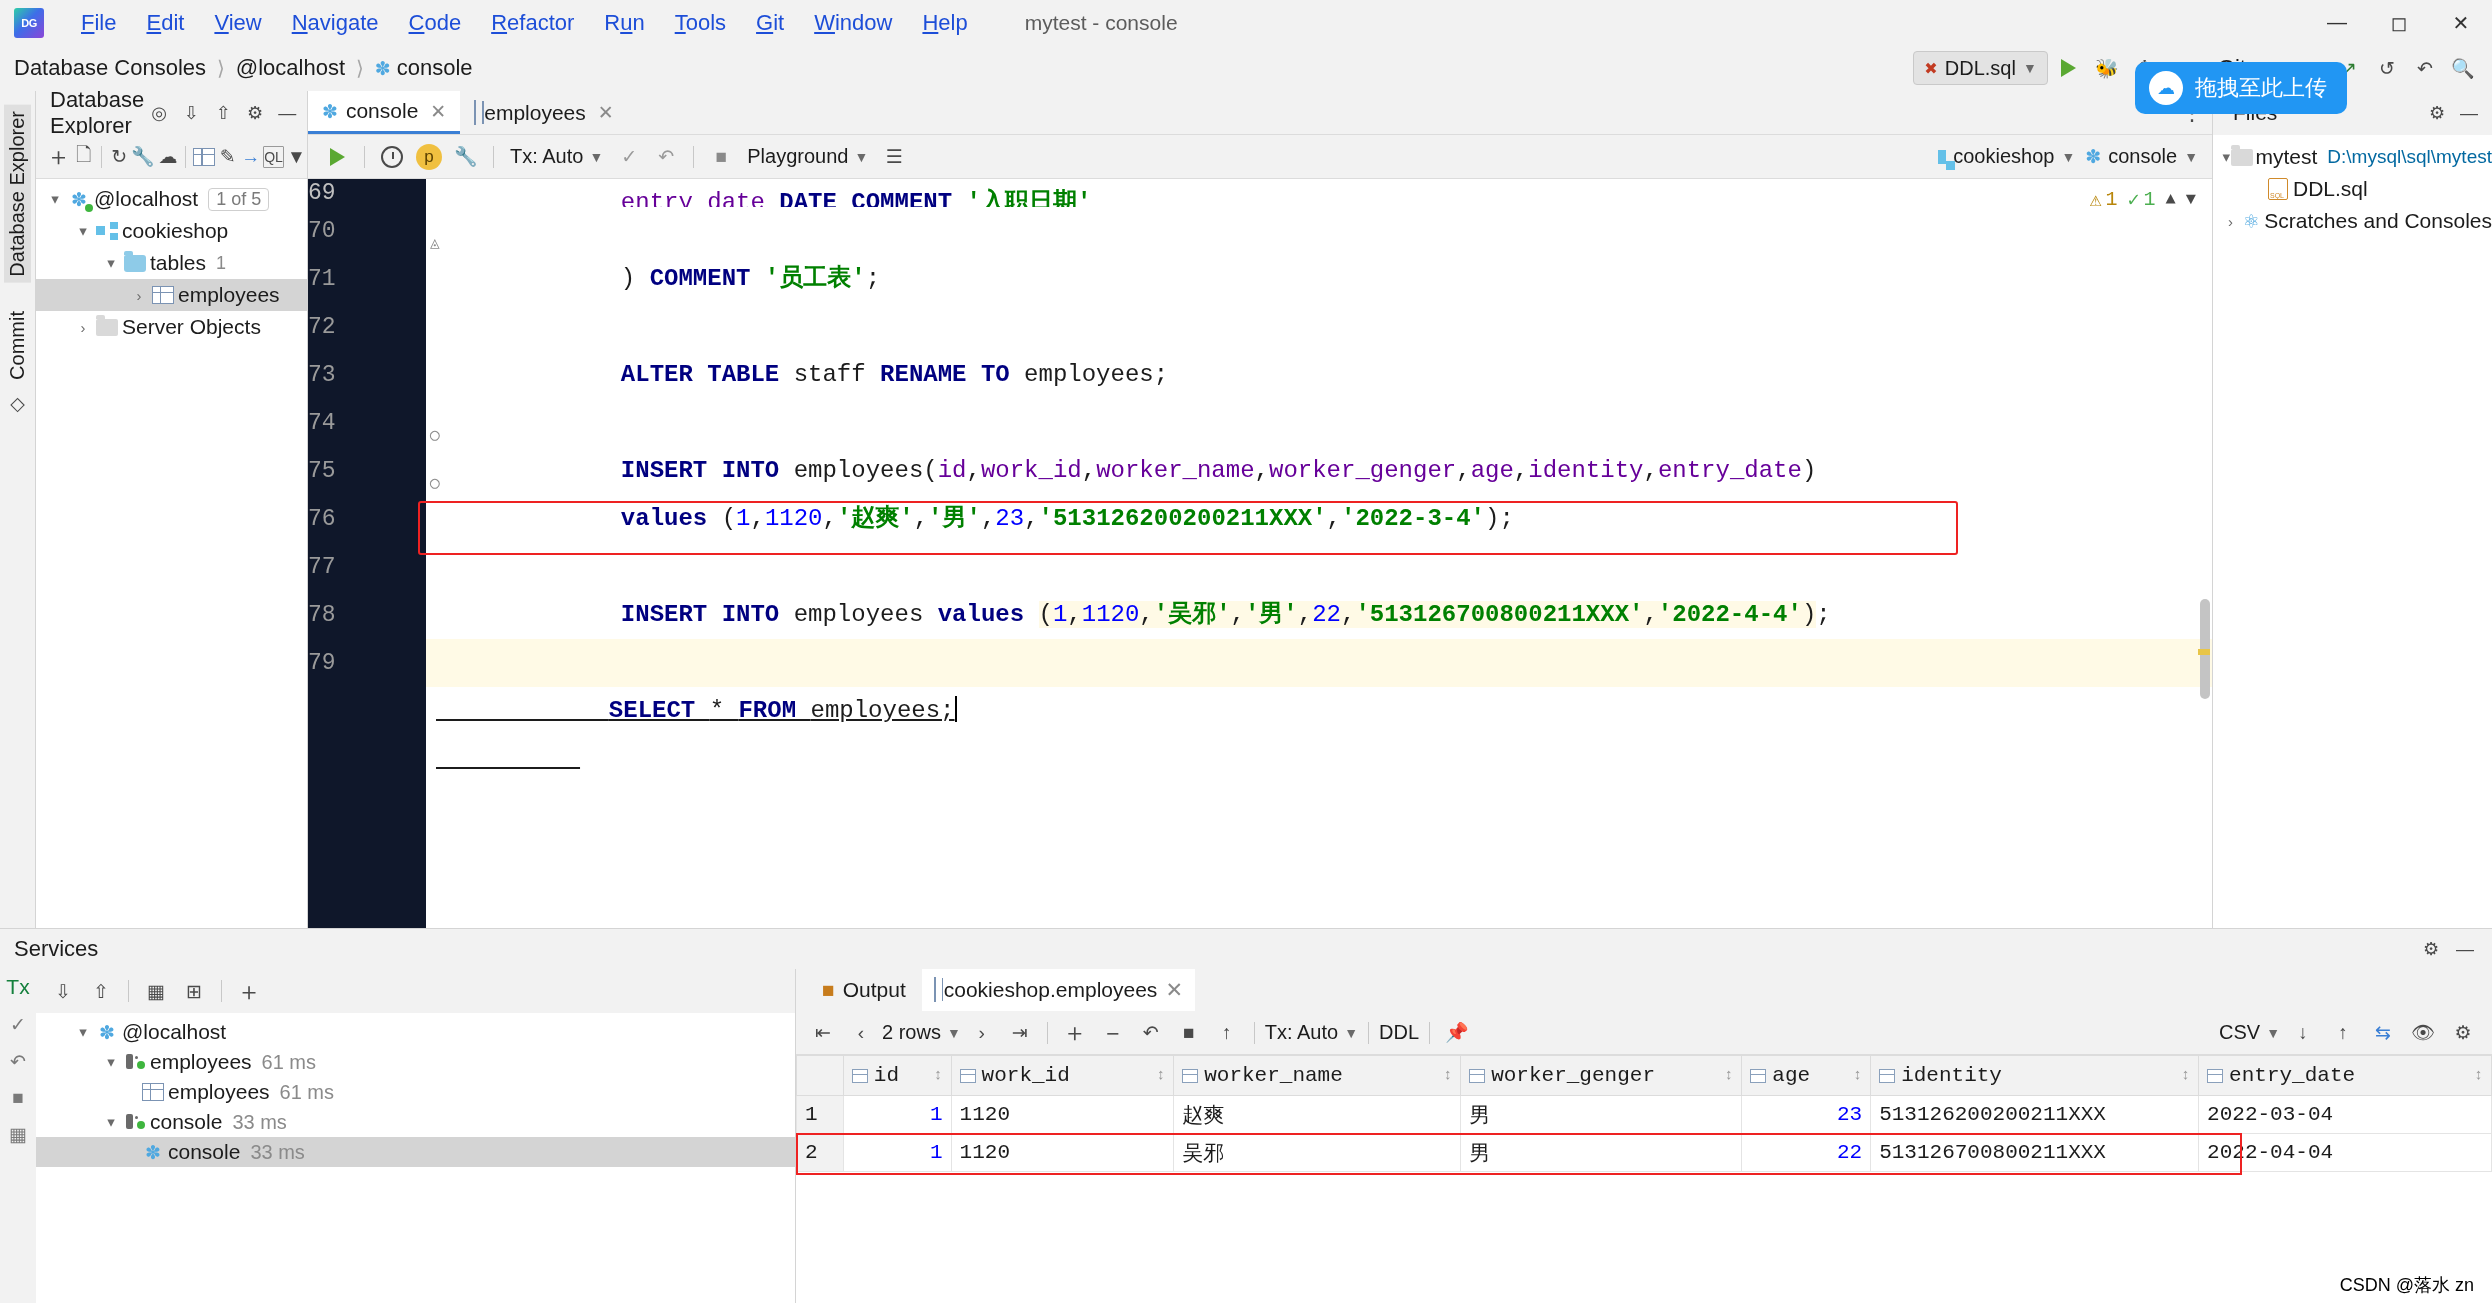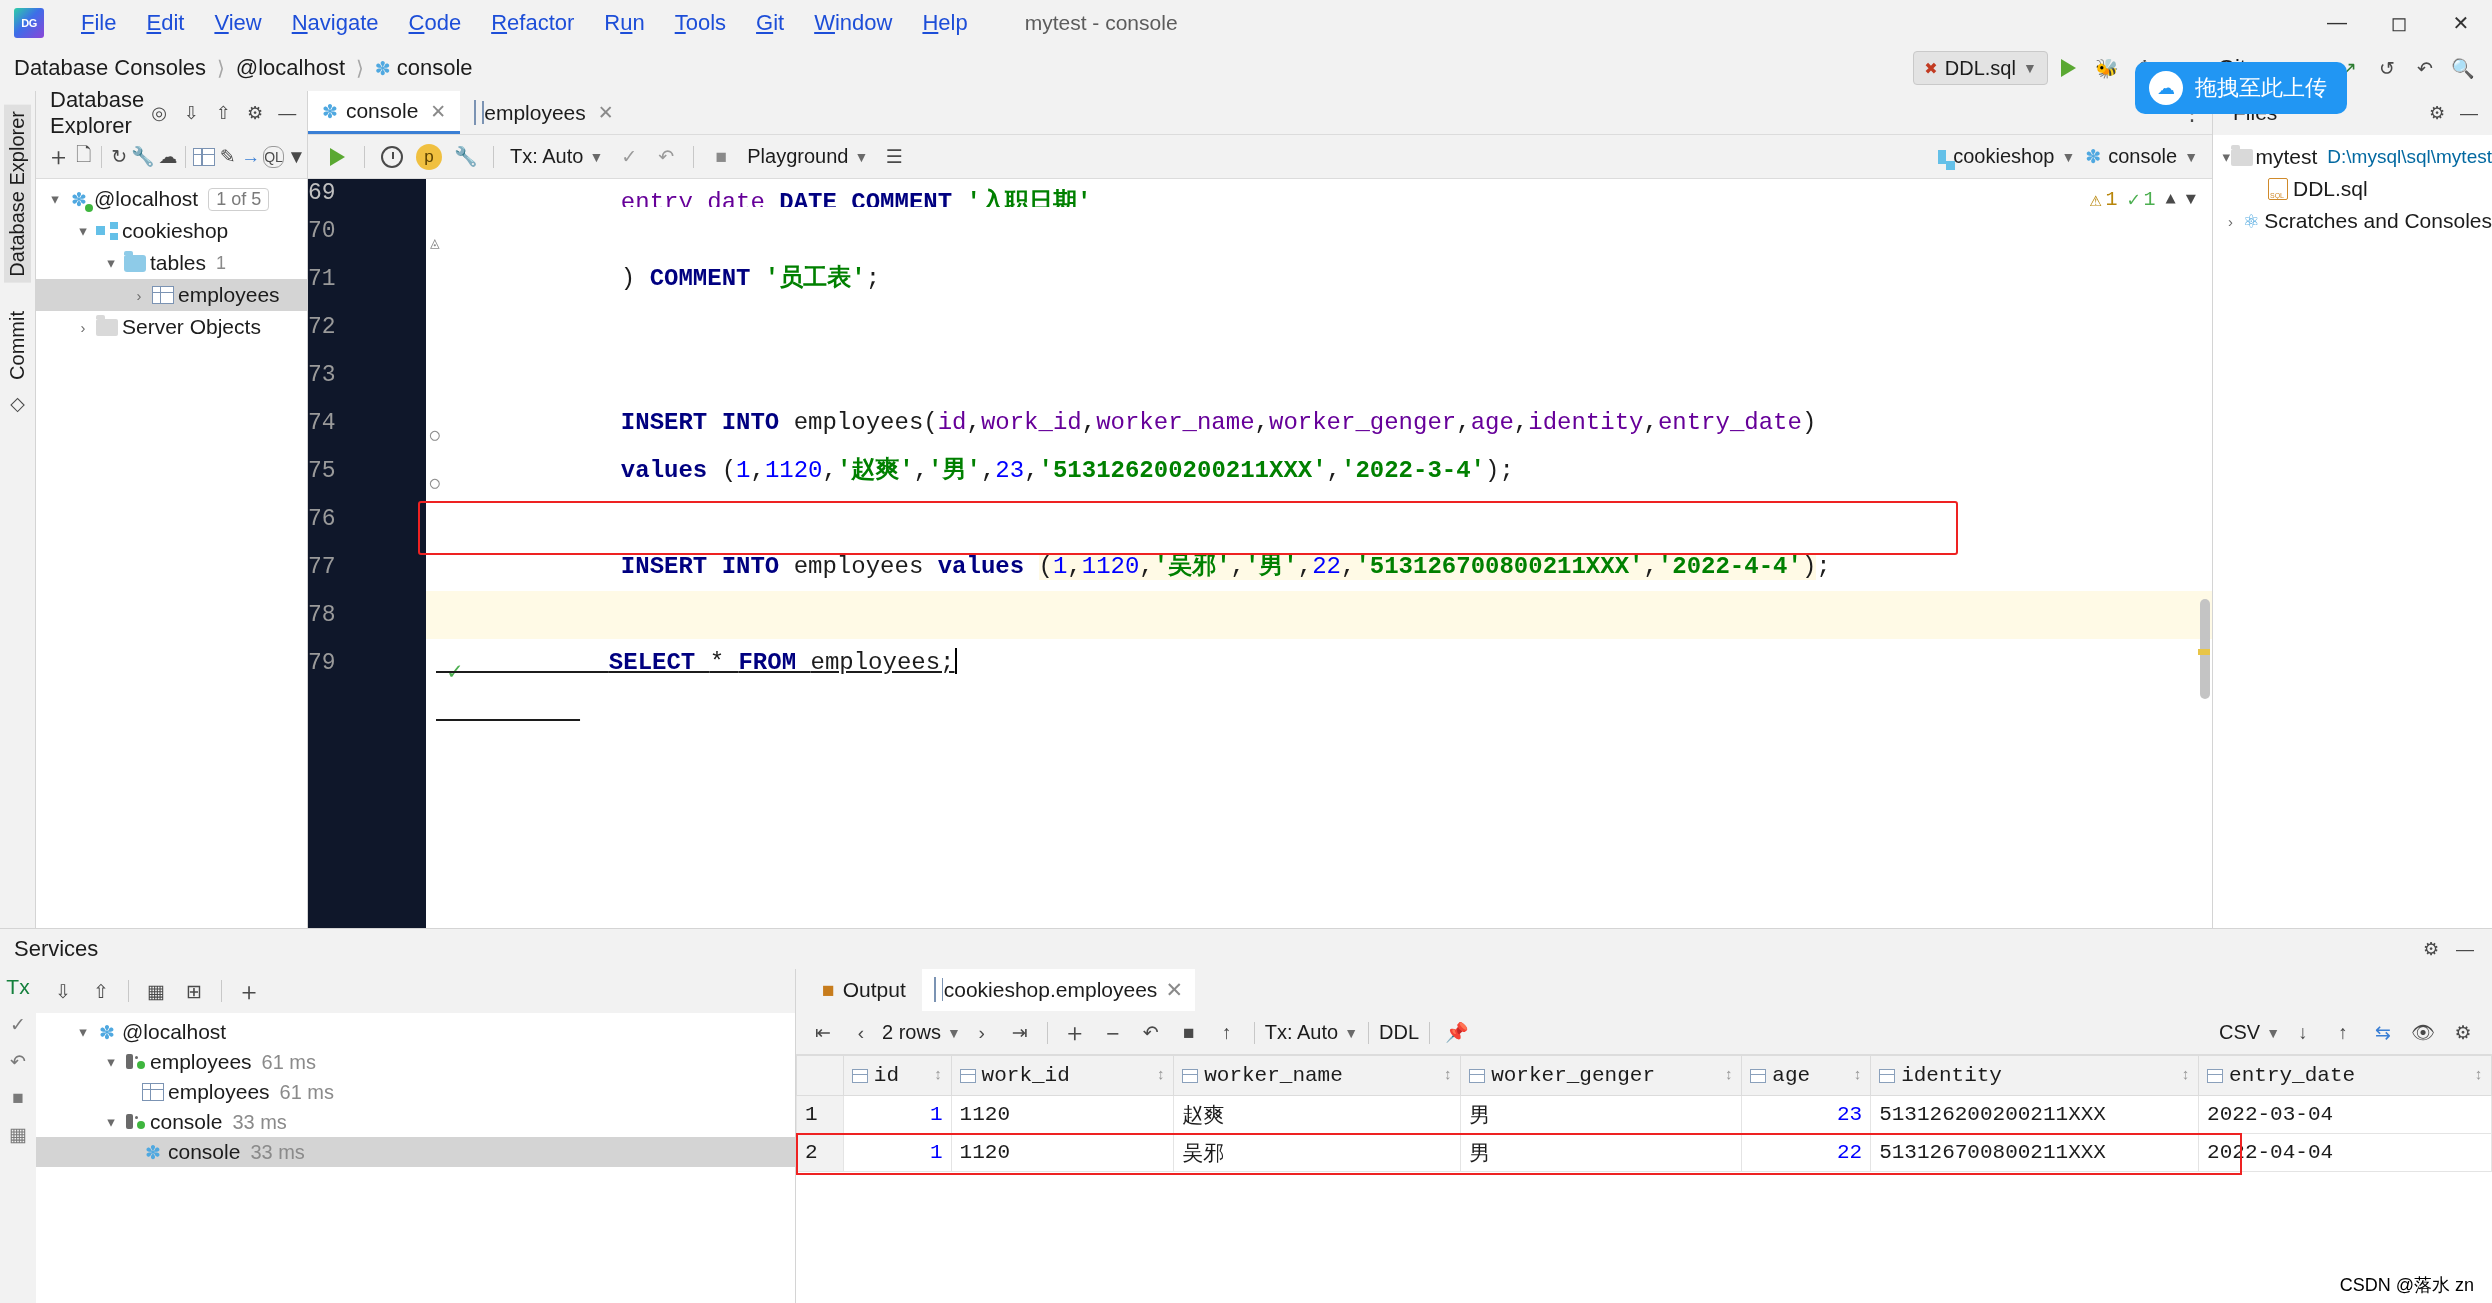--- a/index.html
+++ b/index.html
@@ -273,21 +273,21 @@
         <div class="divider"></div>
         <div class="b">↻</div>
         <div class="b">🔧</div>
         <div class="b">☁</div>
         <div class="divider"></div>
         <div class="b">
             <span class="tbl-ico"></span>
           </div>
         <div class="b">✎</div>
         <div class="b" style="color:#3a7fd5;">→</div>
-        <div class="b" style="font-size:14px;border:1px solid #9a9a9a;border-radius:9px;width:26px;height:22px;">QL</div>
+        <div class="b" style="font-size:14px;border:1px solid #9a9a9a;border-radius:1px;width:26px;height:22px;">QL</div>
         <div class="b">▼</div>
       </div>
       <div class="tree">
         <div class="trow" style="padding-left:8px;">
           <span class="tarrow">▾</span>
           <span class="tico dolphin" style="position:relative;">✽<i class="greendot"></i></span>
           <span class="tlabel">@localhost</span>
           <span class="tbadge">1 of 5</span>
         </div>
         <div class="trow" style="padding-left:36px;">
@@ -399,20 +399,23 @@
 
         <div class="code">
 
           <div class="cline" style="height:28px;line-height:16px;overflow:hidden;">
             <span class="col">entry_date </span><span class="kw">DATE </span><span class="kw">COMMENT </span><span class="str">'入职日期'</span>
           </div>
           <div class="cline">
             <span class="punc">) </span><span class="kw">COMMENT </span><span class="str">'员工表'</span><span class="punc">;</span>
           </div>
           <div class="cline"></div>
+          <div class="cline">
+            <span class="kw">ALTER TABLE </span><span class="plain">staff </span><span class="kw">RENAME TO </span><span class="plain">employees;</span>
+          </div>
           <div class="cline"></div>
           <div class="cline">
             <span class="kw">INSERT INTO </span><span class="plain">employees</span><span class="punc">(</span><span class="col">id</span><span class="punc">,</span><span class="col">work_id</span><span class="punc">,</span><span class="col">worker_name</span><span class="punc">,</span><span class="col">worker_genger</span><span class="punc">,</span><span class="col">age</span><span class="punc">,</span><span class="col">identity</span><span class="punc">,</span><span class="col">entry_date</span><span class="punc">)</span>
           </div>
           <div class="cline">
             <span class="kw">values </span><span class="punc">(</span><span class="num">1</span><span class="punc">,</span><span class="num">1120</span><span class="punc">,</span><span class="str">'赵爽'</span><span class="punc">,</span><span class="str">'男'</span><span class="punc">,</span><span class="num">23</span><span class="punc">,</span><span class="str">'513126200200211XXX'</span><span class="punc">,</span><span class="str">'2022-3-4'</span><span class="punc">);</span>
           </div>
           <div class="cline"></div>
           <div class="cline" style="position:relative;">
             <span class="kw">INSERT INTO </span><span class="plain">employees </span><span class="kw">values </span><span class="hl-line"><span class="punc">(</span><span class="num">1</span><span class="punc">,</span><span class="num">1120</span><span class="punc">,</span><span class="str">'吴邪'</span><span class="punc">,</span><span class="str">'男'</span><span class="punc">,</span><span class="num">22</span><span class="punc">,</span><span class="str">'513126700800211XXX'</span><span class="punc">,</span><span class="str">'2022-4-4'</span><span class="punc">)</span></span><span class="punc">;</span>

